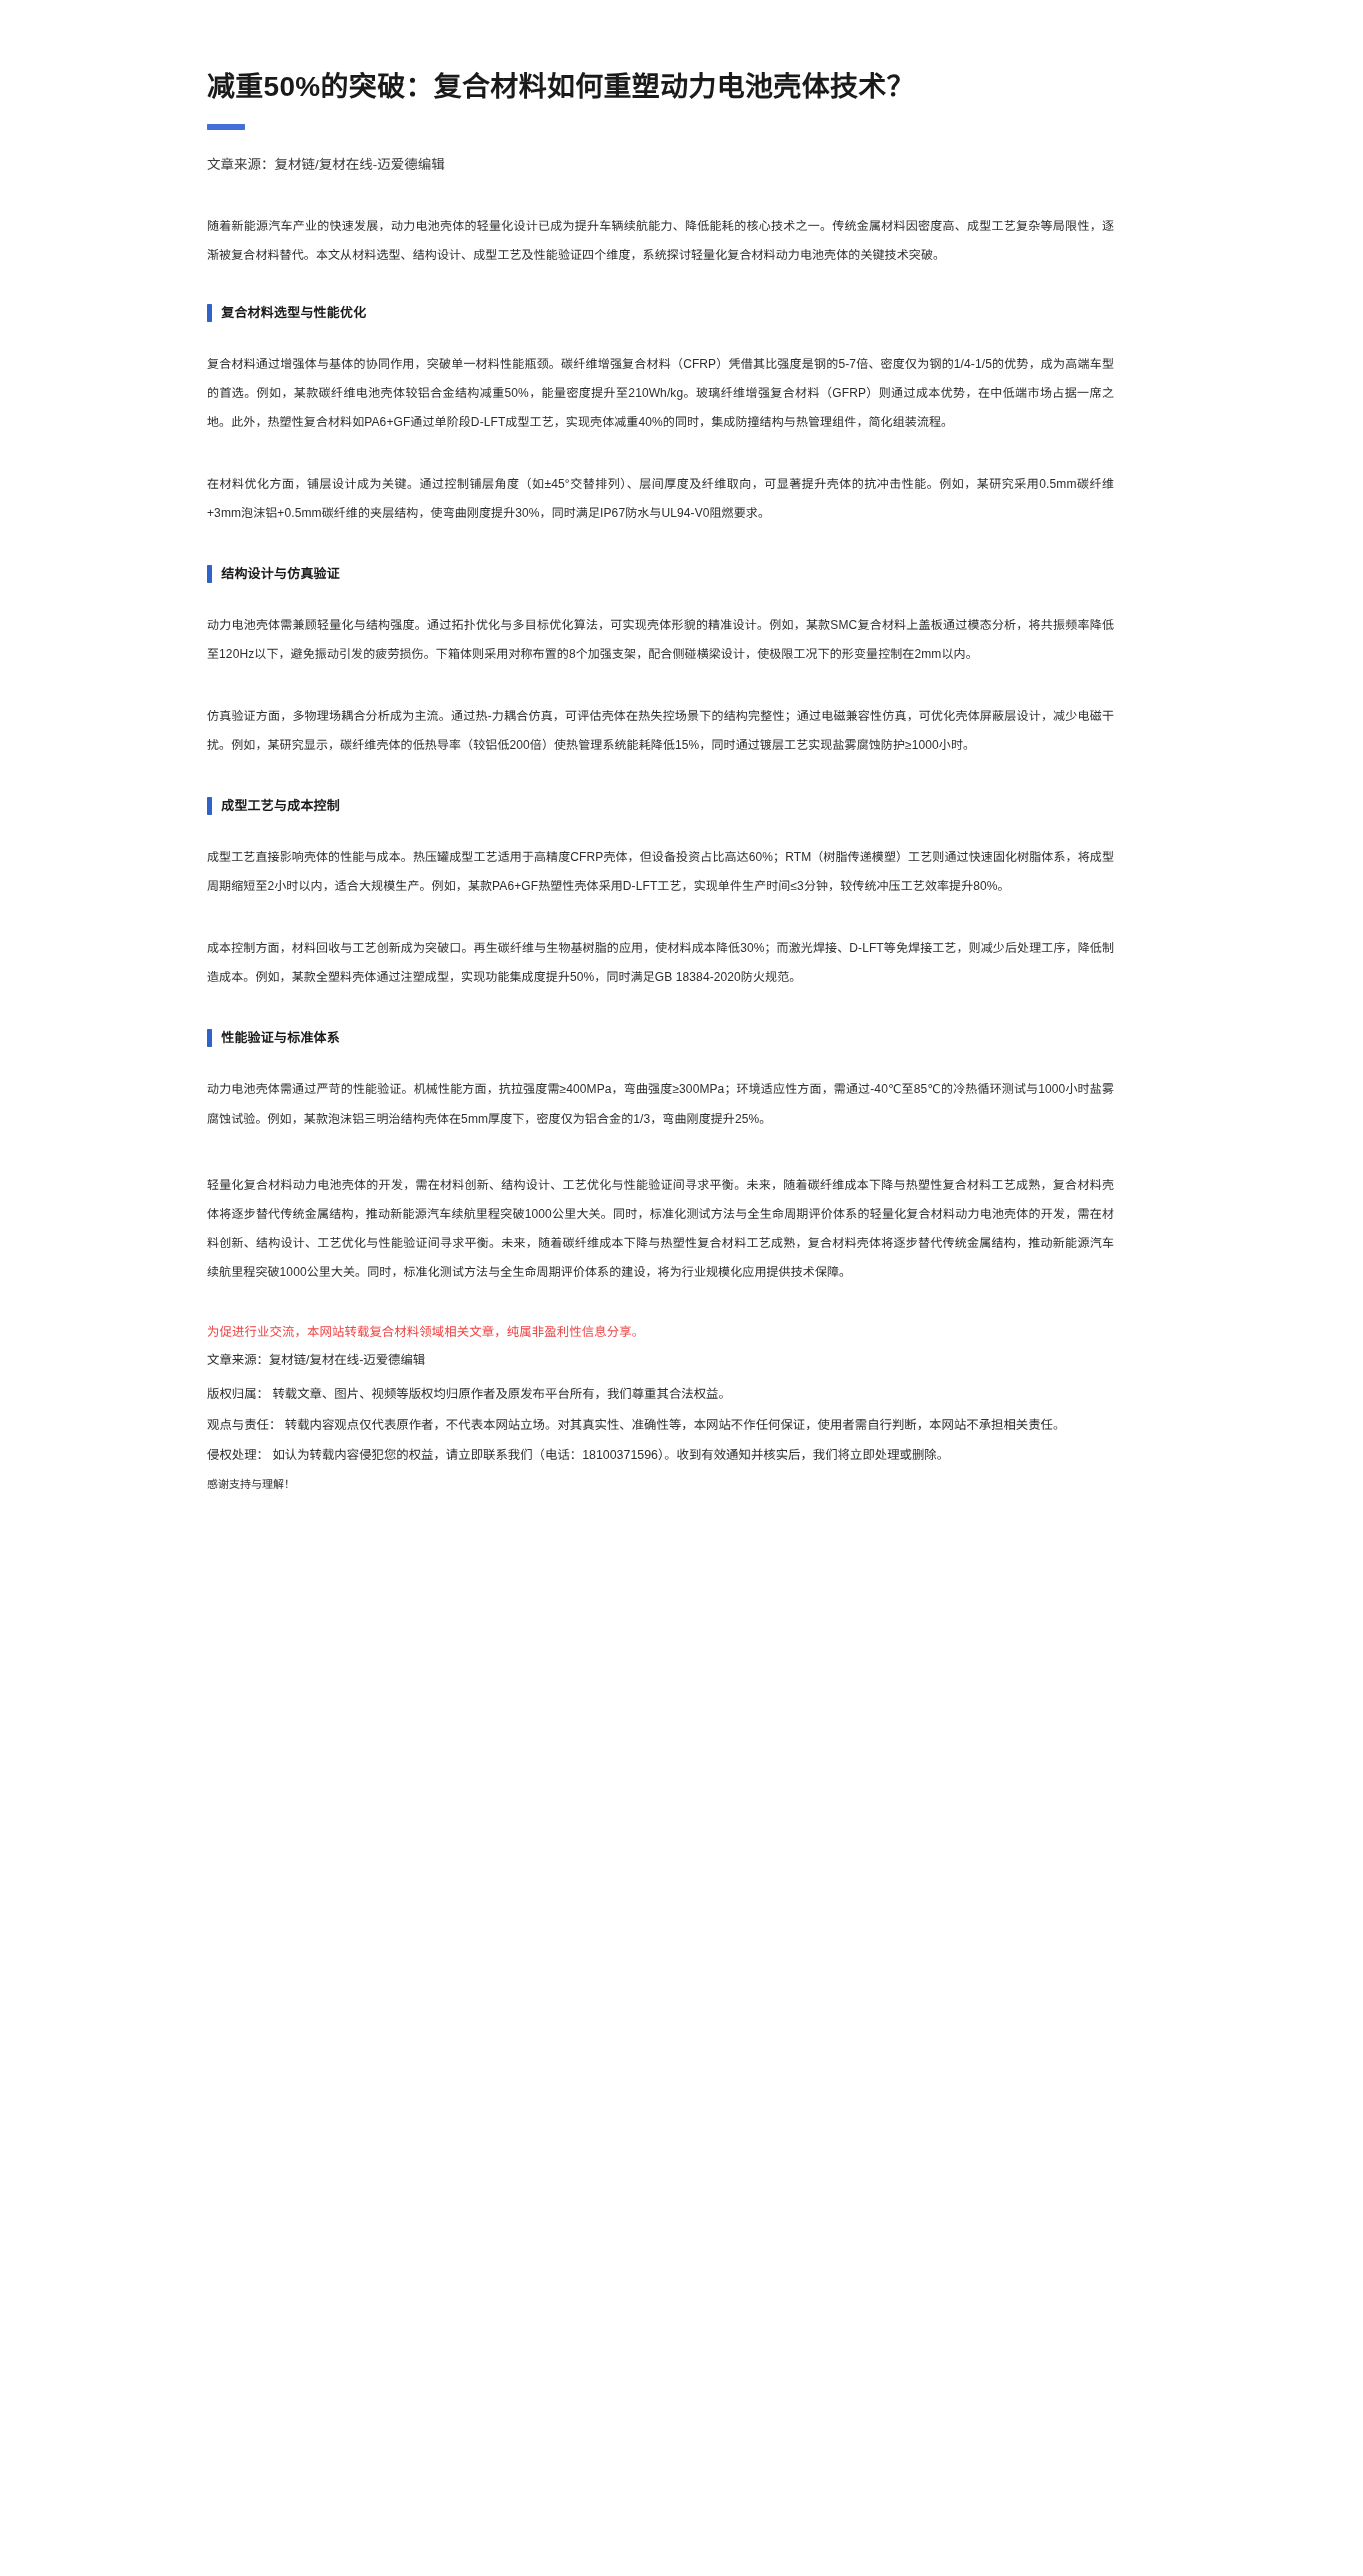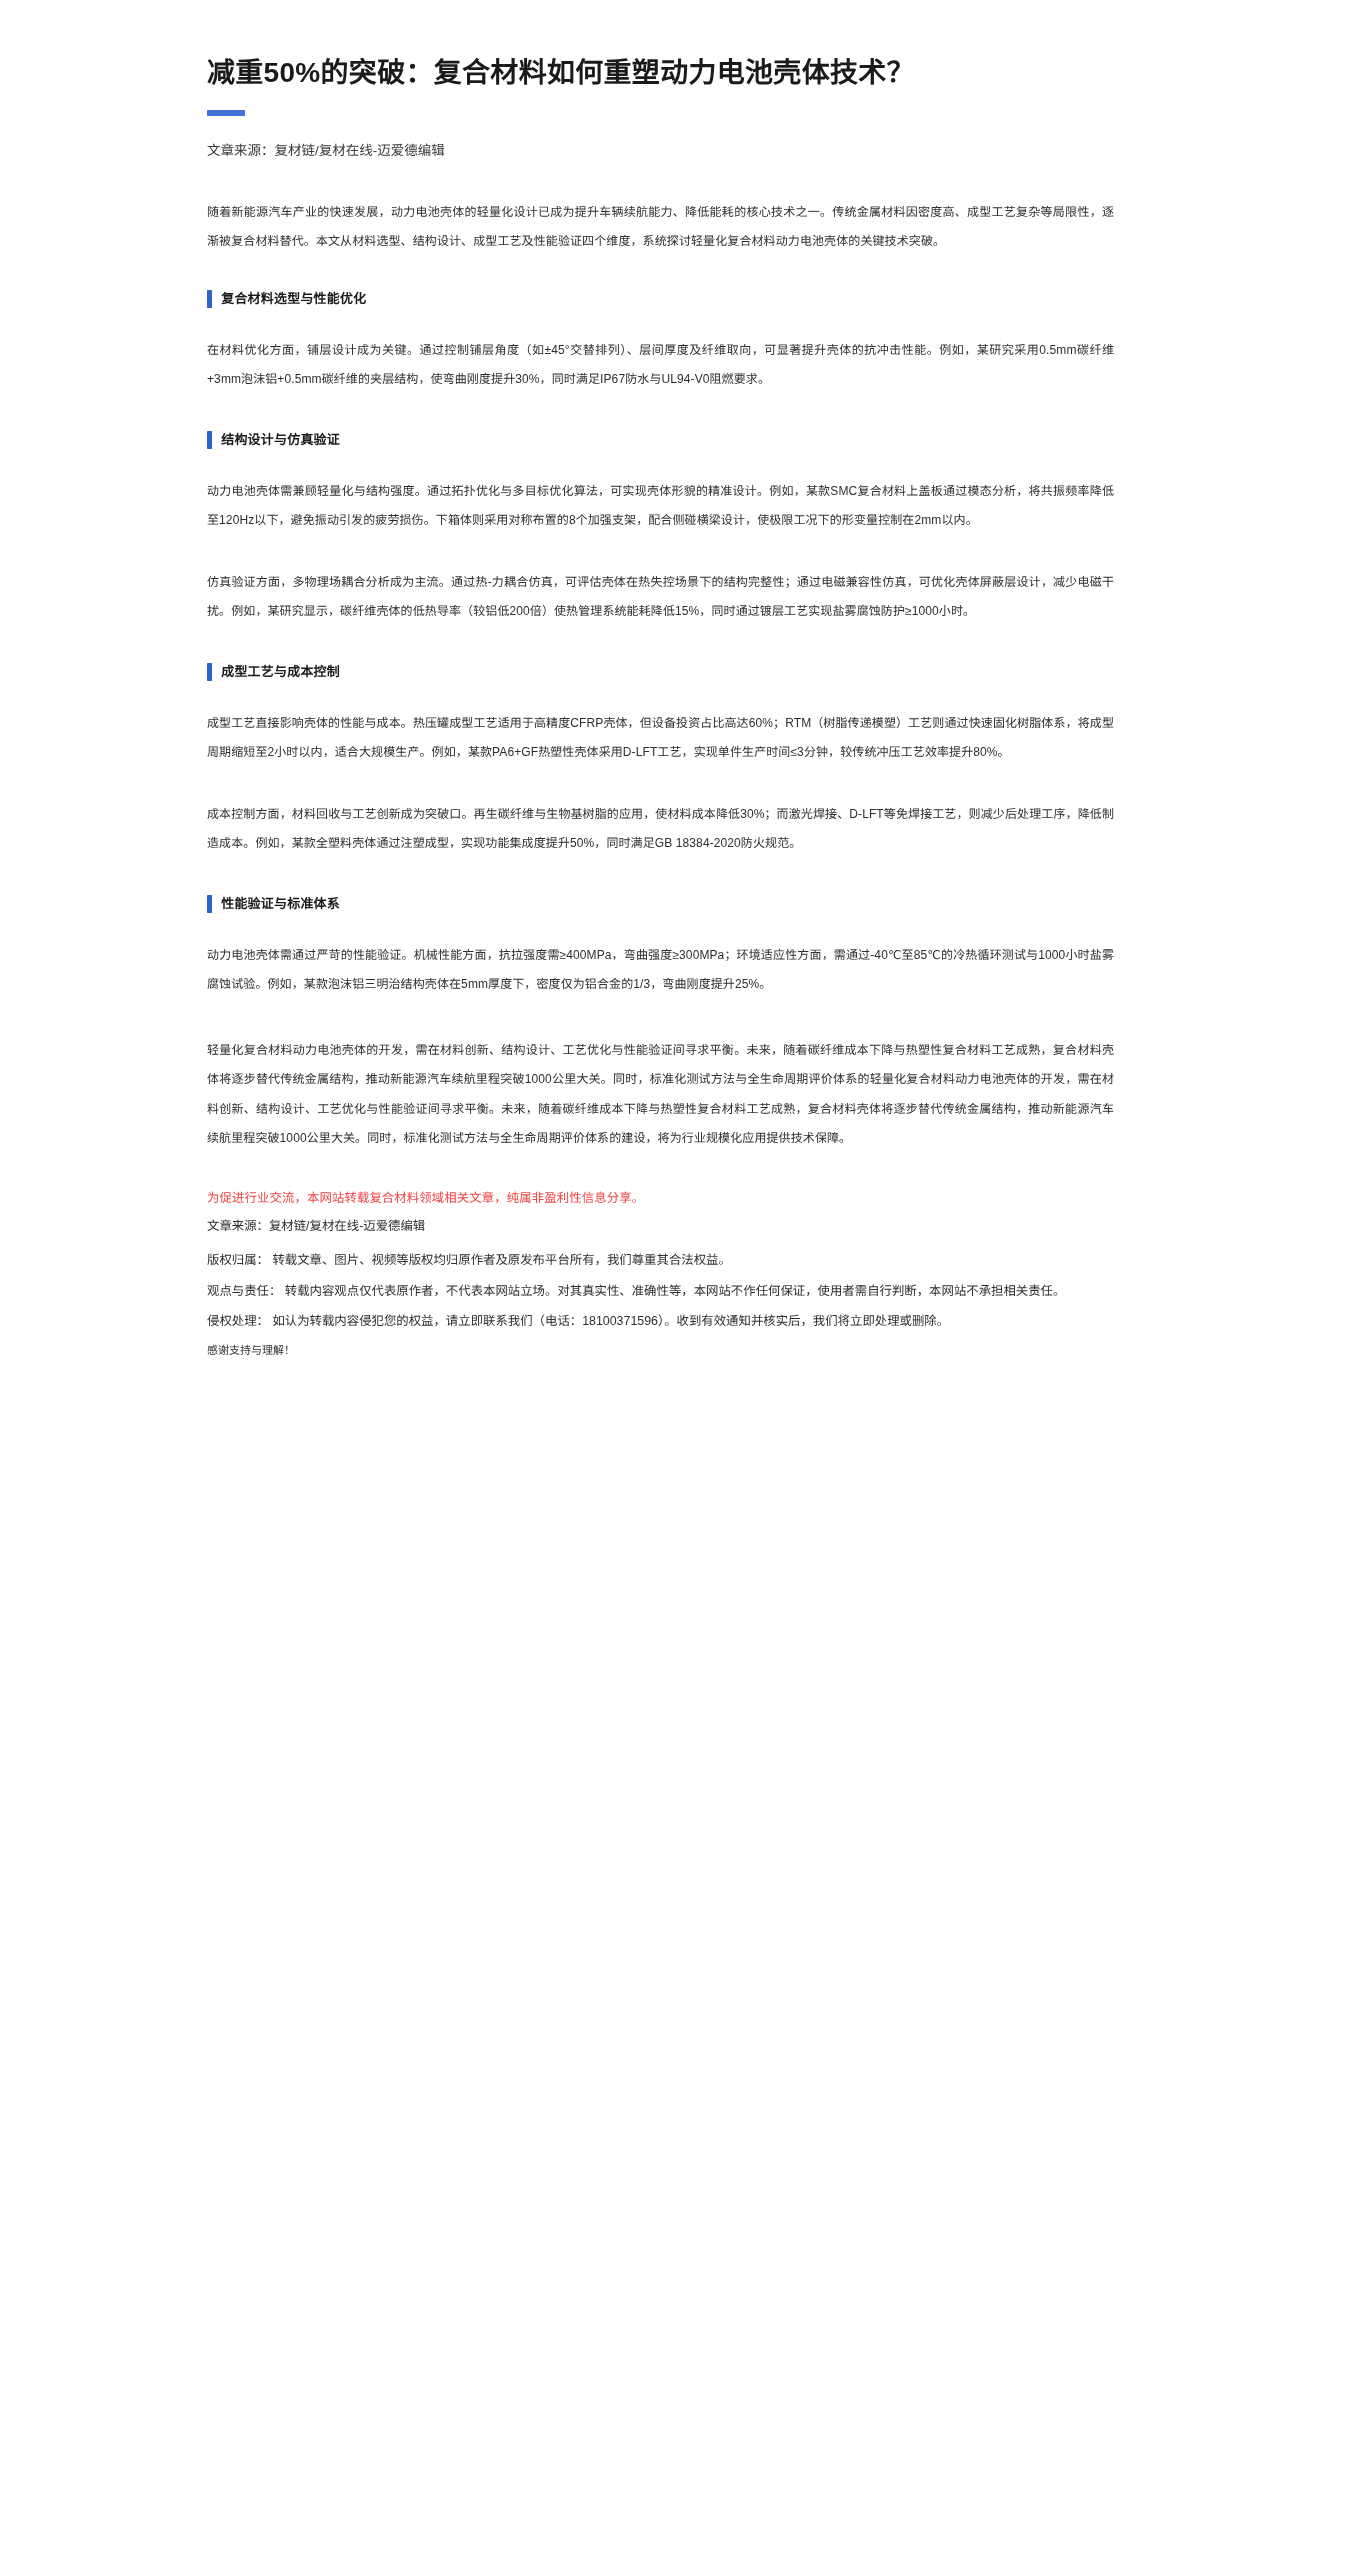--- a/index.html
+++ b/index.html
@@ -20,21 +20,21 @@
   .page {
     width: 1363px;
     min-height: 2576px;
     background: #ffffff;
     position: relative;
   }
 
   .article {
     width: 951px;
     margin: 0 auto;
-    padding: 54px 0 28px 0;
+    padding: 68px 0 28px 0;
     position: relative;
     left: -21px;
   }
 
   
   .article-title {
     font-size: 28px;
     font-weight: 700;
     line-height: 1.34;
     color: #1a1a1a;
@@ -150,20 +150,21 @@
 
     <div class="intro-block">
       <p class="para">随着新能源汽车产业的快速发展，动力电池壳体的轻量化设计已成为提升车辆续航能力、降低能耗的核心技术之一。传统金属材料因密度高、成型工艺复杂等局限性，逐渐被复合材料替代。本文从材料选型、结构设计、成型工艺及性能验证四个维度，系统探讨轻量化复合材料动力电池壳体的关键技术突破。</p>
     </div>
 
     <section class="section-block">
       <div class="section-heading with-gap">
         <span class="section-bar"></span>
         <span class="section-title">复合材料选型与性能优化</span>
       </div>
+      <p class="para">复合材料通过增强体与基体的协同作用，突破单一材料性能瓶颈。碳纤维增强复合材料（CFRP）凭借其比强度是钢的5-7倍、密度仅为钢的1/4-1/5的优势，成为高端车型的首选。例如，某款碳纤维电池壳体较铝合金结构减重50%，能量密度提升至210Wh/kg。玻璃纤维增强复合材料（GFRP）则通过成本优势，在中低端市场占据一席之地。此外，热塑性复合材料如PA6+GF通过单阶段D-LFT成型工艺，实现壳体减重40%的同时，集成防撞结构与热管理组件，简化组装流程。</p>
       <p class="para">在材料优化方面，铺层设计成为关键。通过控制铺层角度（如±45°交替排列）、层间厚度及纤维取向，可显著提升壳体的抗冲击性能。例如，某研究采用0.5mm碳纤维+3mm泡沫铝+0.5mm碳纤维的夹层结构，使弯曲刚度提升30%，同时满足IP67防水与UL94-V0阻燃要求。</p>
     </section>
 
     <section class="section-block">
       <div class="section-heading with-gap">
         <span class="section-bar"></span>
         <span class="section-title">结构设计与仿真验证</span>
       </div>
       <p class="para">动力电池壳体需兼顾轻量化与结构强度。通过拓扑优化与多目标优化算法，可实现壳体形貌的精准设计。例如，某款SMC复合材料上盖板通过模态分析，将共振频率降低至120Hz以下，避免振动引发的疲劳损伤。下箱体则采用对称布置的8个加强支架，配合侧碰横梁设计，使极限工况下的形变量控制在2mm以内。</p>
       <p class="para">仿真验证方面，多物理场耦合分析成为主流。通过热-力耦合仿真，可评估壳体在热失控场景下的结构完整性；通过电磁兼容性仿真，可优化壳体屏蔽层设计，减少电磁干扰。例如，某研究显示，碳纤维壳体的低热导率（较铝低200倍）使热管理系统能耗降低15%，同时通过镀层工艺实现盐雾腐蚀防护≥1000小时。</p>

